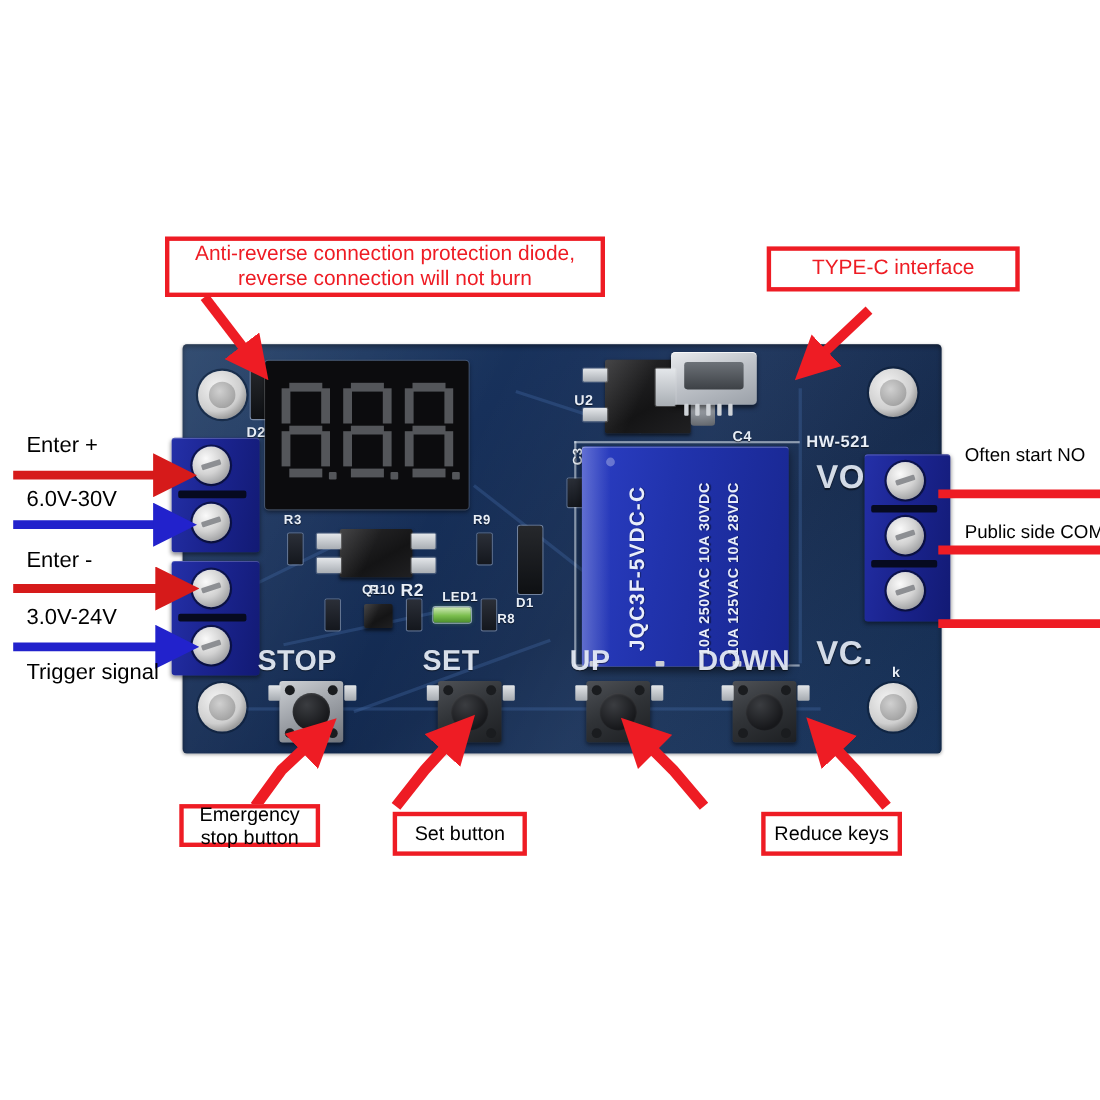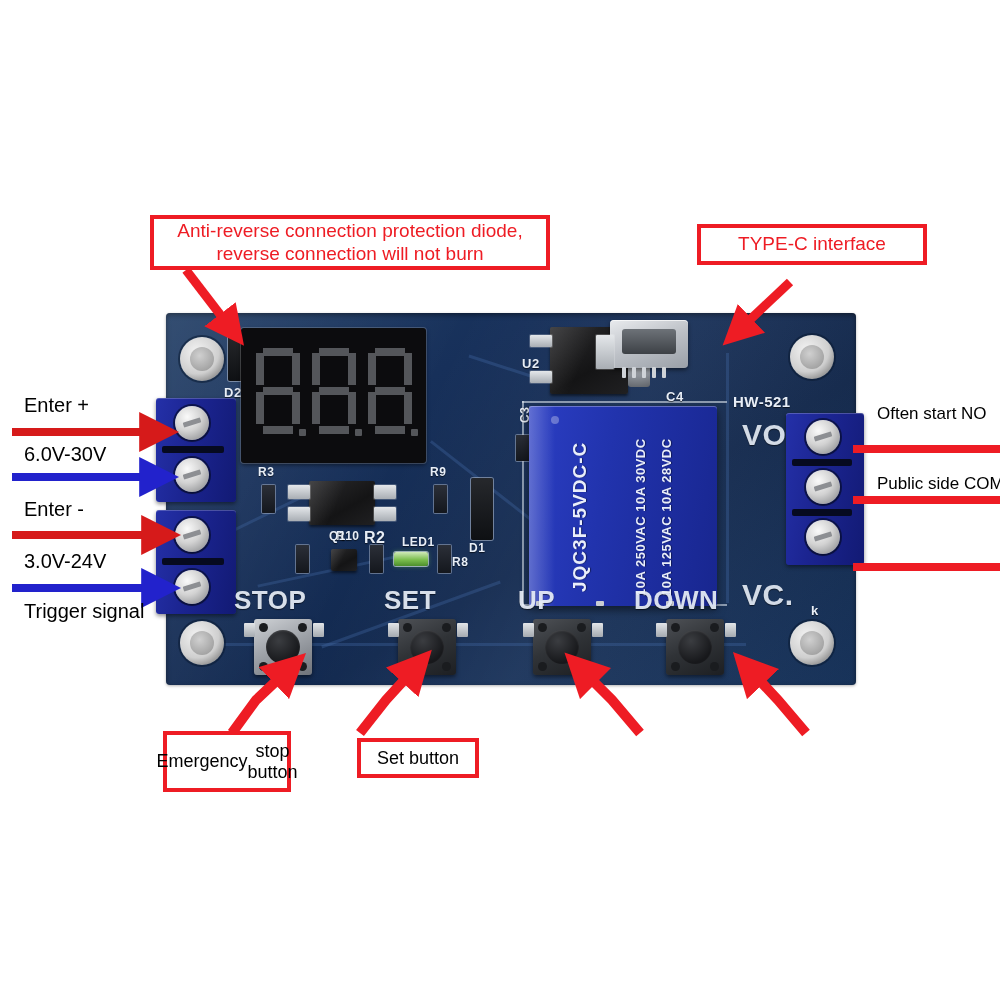--- a/index.html
+++ b/index.html
@@ -339,21 +339,24 @@
 
   <div class="plaintxt" style="left:24px;top:394px;">Enter +</div>
   <div class="plaintxt" style="left:24px;top:443px;">6.0V-30V</div>
   <div class="plaintxt" style="left:24px;top:498px;">Enter -</div>
   <div class="plaintxt" style="left:24px;top:550px;">3.0V-24V</div>
   <div class="plaintxt" style="left:24px;top:600px;">Trigger signal</div>
 
   <div class="plaintxt" style="left:877px;top:404px;font-size:17px;">Often start NO</div>
   <div class="plaintxt" style="left:877px;top:474px;font-size:17px;">Public side COM</div>
 
-  <div class="lbl lbl-blk" style="left:163px;top:731px;width:128px;height:61px;flex-direction:row;font-size:18px;">
+  <div class="lbl lbl-blk" style="left:163px;top:731px;width:128px;height:39px;flex-direction:column;font-size:18px;">
     <span>Emergency</span>
     <span>stop button</span>
   </div>
   <div class="lbl lbl-blk" style="left:357px;top:738px;width:122px;height:40px;font-size:18px;">
     <span>Set button</span>
   </div>
+  <div class="lbl lbl-blk" style="left:692px;top:738px;width:128px;height:40px;font-size:18px;">
+    <span>Reduce keys</span>
+  </div>
 
 </div>
 
 </body></html>

